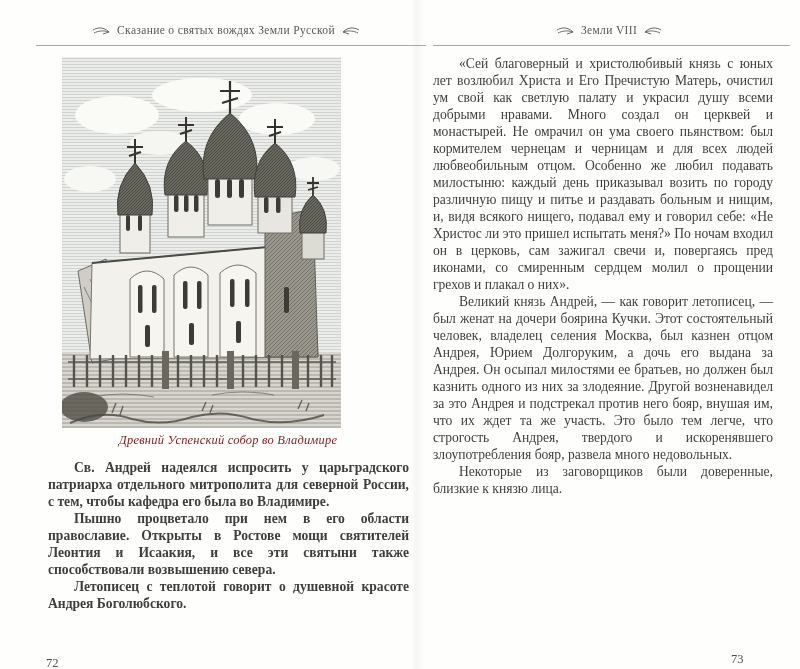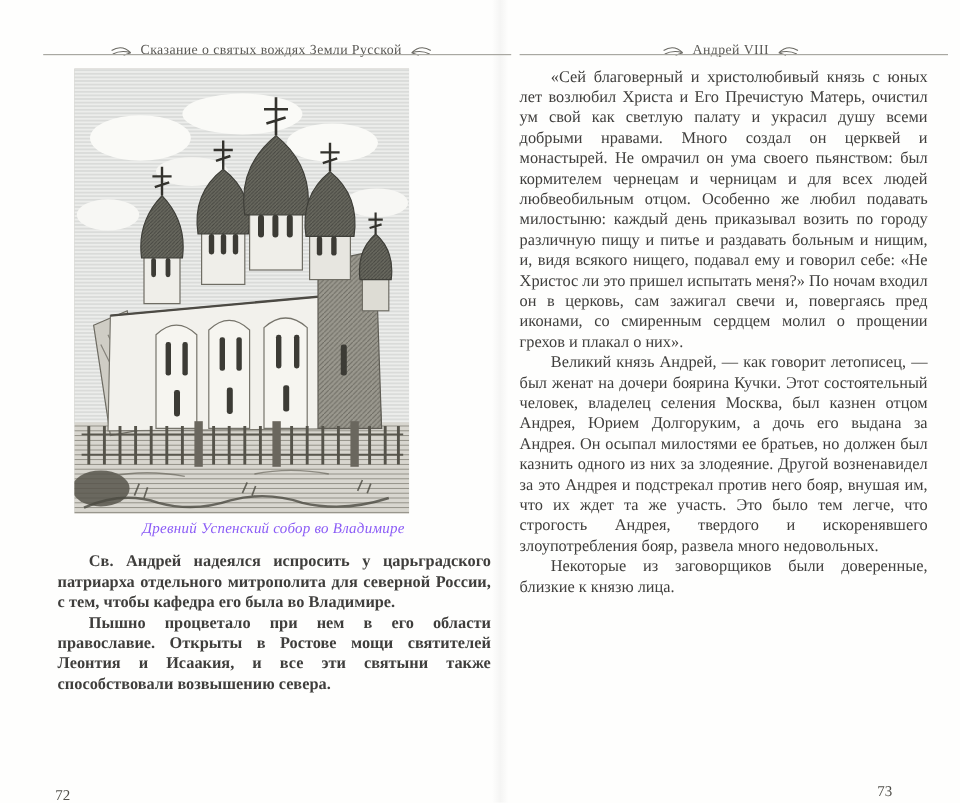--- a/index.html
+++ b/index.html
@@ -7,27 +7,26 @@
     width:800px;height:669px;position:relative;overflow:hidden;
     background:#fefefd;
     font-family:"Liberation Serif","DejaVu Serif",serif;
     color:#3f3e3c;
   }
   .abs{position:absolute;}
   .running-header{
     font-size:11.5px;color:#5a5955;letter-spacing:.35px;
     display:flex;align-items:center;justify-content:center;gap:7px;
     white-space:nowrap;
-    margin-top:12px;
   }
   .orn{flex:0 0 auto;display:block;color:#6b6a64;}
   .rule{height:1px;background:#a9a8a2;}
   .bodytext{font-size:13.6px;line-height:17px;text-align:justify;}
   .bodytext p{margin:0;text-indent:26px;}
-  .caption{font-style:italic;font-size:12.5px;color:#8b5cf6;text-align:center;letter-spacing:.2px;}
+  .caption{font-style:italic;font-size:12.5px;color:#7f1d1d;text-align:center;letter-spacing:.2px;}
   .pagenum{font-size:12.5px;color:#504f4a;margin-top:33px;}
   .illu-frame{background:#f1f1ee;box-shadow:inset 0 0 0 1px #c9c8c2;}
   .gutter{
     width:14px;height:669px;left:410px;top:0;
     background:linear-gradient(90deg,rgba(0,0,0,0) 0%,rgba(0,0,0,.035) 50%,rgba(0,0,0,0) 100%);
   }
 </style>
 </head>
 <body>
 
@@ -164,32 +163,33 @@
       <path d="M50 356 l4 -10 M58 358 l3 -9 M140 354 l4 -9 M148 356 l3 -8 M236 352 l4 -9 M244 354 l3 -8" stroke="#4b4a41" stroke-width="1.4" opacity="0.8"></path>
       <path d="M30 340 Q60 334 92 340 M150 338 Q180 332 212 338" fill="none" stroke="#6c6a60" stroke-width="1.2" opacity="0.7"></path>
     </svg>
   </div>
 
   <div class="abs caption" style="left:48px;top:433px;width:360px;">Древний Успенский собор во Владимире</div>
 
   <div class="abs bodytext" style="left:48px;top:459px;width:361px;font-weight:bold;">
     <p>Св. Андрей надеялся испросить у царьградского патриарха отдельного митрополита для северной России, с тем, чтобы кафедра его была во Владимире.</p>
     <p>Пышно процветало при нем в его области православие. Открыты в Ростове мощи святителей Леонтия и Исаакия, и все эти святыни также способствовали возвышению севера.</p>
+    <p>Летописец с теплотой говорит о душевной красоте Андрея Боголюбского.</p>
   </div>
 
   <div class="abs pagenum" style="left:46px;top:623px;">72</div>
 </div>
 
 <div>
 
   <div class="abs running-header" style="left:433px;top:24px;width:352px;">
     <svg class="orn" width="18" height="9" viewBox="0 0 18 9">
       <path d="M17 6 C12 1 6 1 1 4 M17 6 C11 4 6 5 2 7 M17 6 L11 8" fill="none" stroke="currentColor" stroke-width="1"></path>
     </svg>
-    <span>Андрей VIII</span>
+    <span>Земли VIII</span>
     <svg class="orn" width="18" height="9" viewBox="0 0 18 9">
       <path d="M1 6 C6 1 12 1 17 4 M1 6 C7 4 12 5 16 7 M1 6 L7 8" fill="none" stroke="currentColor" stroke-width="1"></path>
     </svg>
   </div>
   <div class="abs rule" style="left:433px;top:45px;width:357px;"></div>
 
   <div class="abs bodytext" style="left:433px;top:55px;width:340px;">
     <p>«Сей благоверный и христолюбивый князь с юных лет возлюбил Христа и Его Пречистую Матерь, очистил ум свой как светлую палату и украсил душу всеми добрыми нравами. Много создал он церквей и монастырей. Не омрачил он ума своего пьянством: был кормителем чернецам и черницам и для всех людей любвеобильным отцом. Особенно же любил подавать милостыню: каждый день приказывал возить по городу различную пищу и питье и раздавать больным и нищим, и, видя всякого нищего, подавал ему и говорил себе: «Не Христос ли это пришел испытать меня?» По ночам входил он в церковь, сам зажигал свечи и, повергаясь пред иконами, со смиренным сердцем молил о прощении грехов и плакал о них».</p>
     <p>Великий князь Андрей, — как говорит летописец, — был женат на дочери боярина Кучки. Этот состоятельный человек, владелец селения Москва, был казнен отцом Андрея, Юрием Долгоруким, а дочь его выдана за Андрея. Он осыпал милостями ее братьев, но должен был казнить одного из них за злодеяние. Другой возненавидел за это Андрея и подстрекал против него бояр, внушая им, что их ждет та же участь. Это было тем легче, что строгость Андрея, твердого и искоренявшего злоупотребления бояр, развела много недовольных.</p>
     <p>Некоторые из заговорщиков были доверенные, близкие к князю лица.</p>

